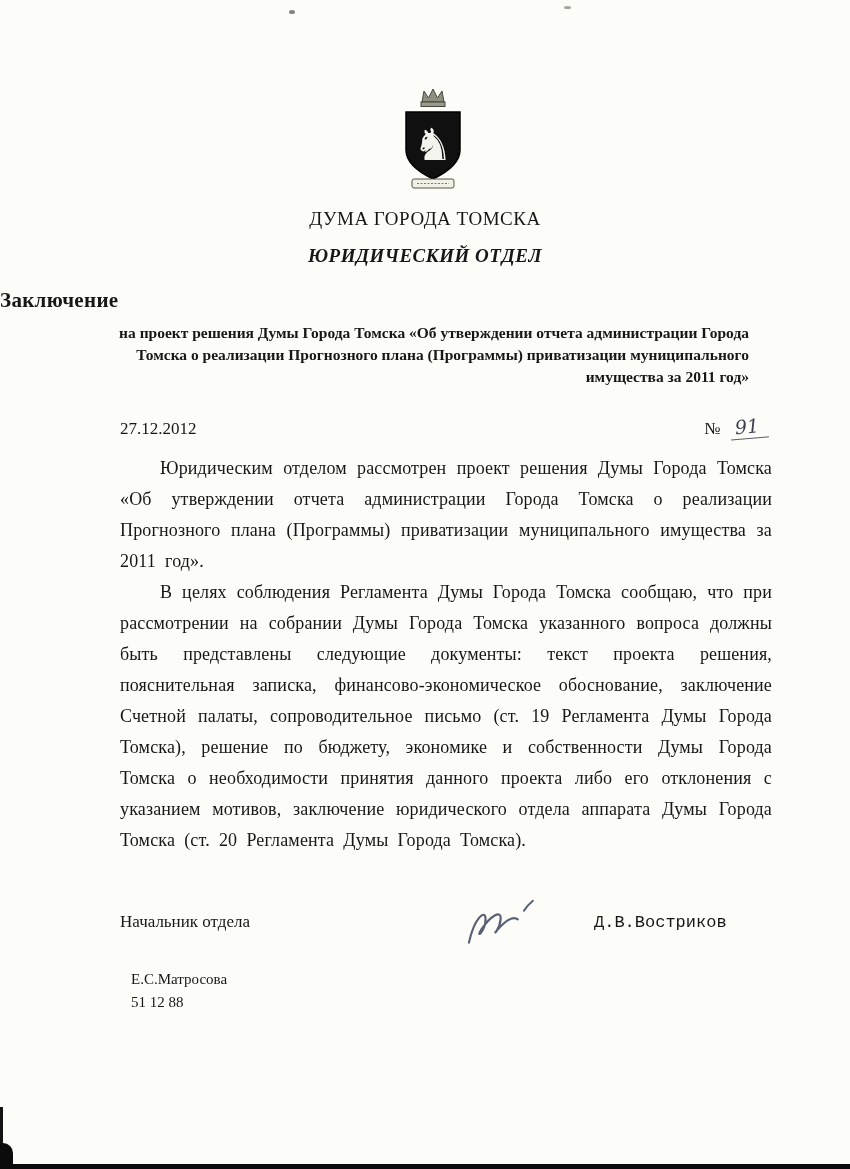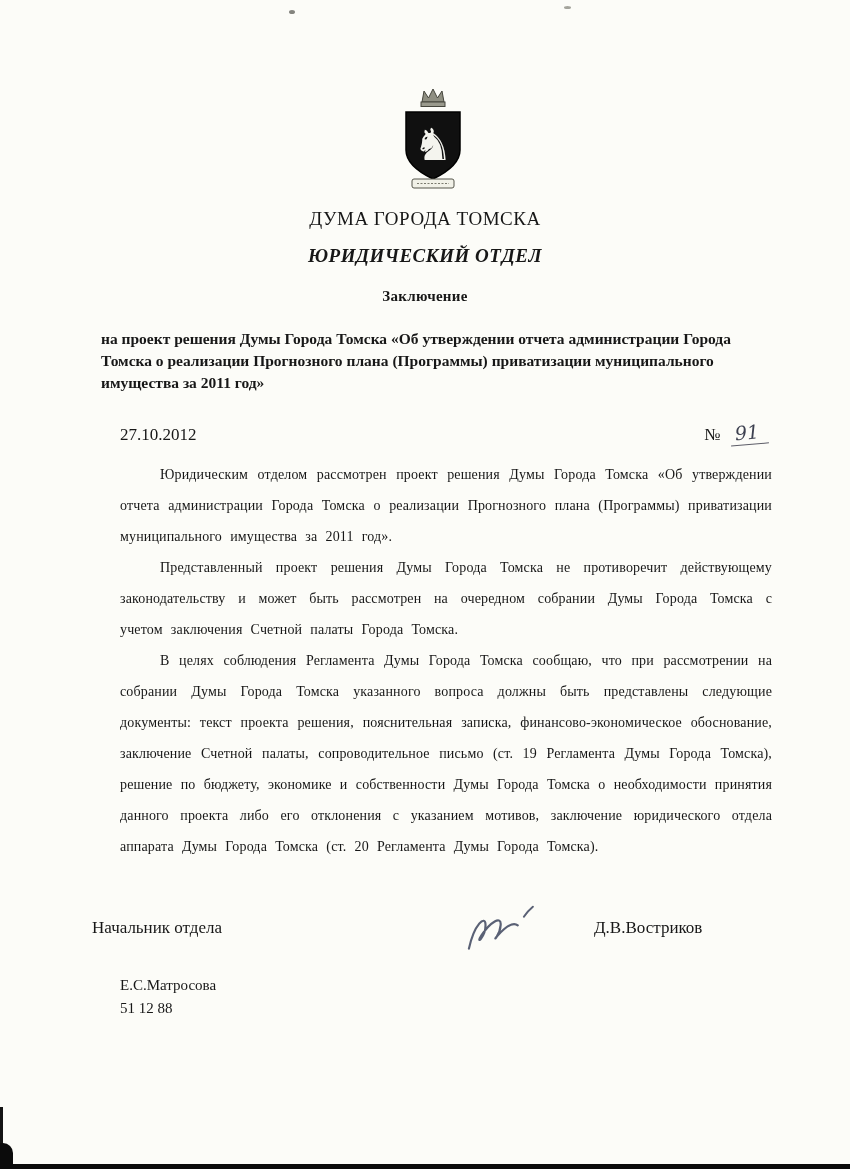--- a/index.html
+++ b/index.html
@@ -14,53 +14,53 @@
     overflow: hidden;
   }
 
   
   .emblem { width: 76px; margin: 86px auto 0; position: relative; left: 8px; }
   .emblem svg { display: block; }
 
   
   .org   { text-align: center; font-weight: normal; font-size: 19px; letter-spacing: .5px; margin-top: 16px; }
   .dept  { text-align: center; font-weight: bold; font-size: 19px; letter-spacing: .5px; margin-top: 15px; font-style: italic; }
-  .doctype { text-align: center; font-weight: bold; font-size: 15px; letter-spacing: .3px; margin-top: 21px; }
+  .doctype { text-align: left; font-weight: bold; font-size: 21px; letter-spacing: .3px; margin-top: 21px; }
   .subject {
-    width: 648px; margin: 23px auto 0;
-    text-align: left; font-weight: bold;
+    width: 648px; margin: 9px auto 0;
+    text-align: right; font-weight: bold;
     font-size: 15.5px; line-height: 22px;
   }
 
   
   .meta-row {
     display: flex; justify-content: space-between; align-items: flex-end;
     padding: 0 78px 0 120px; margin-top: 27px; font-size: 17px;
   }
   .num { display: inline-flex; align-items: flex-end; gap: 9px; margin-right: 4px; }
   .hand {
     display: inline-block;
     font-family: "DejaVu Serif", serif;
     font-style: italic; font-size: 19px; color: #3d4050;
     border-bottom: 1.5px solid #5d5d68;
     padding: 0 9px 1px 5px;
     transform: rotate(-5deg);
   }
 
   
-  .body-text { padding: 0 78px 0 120px; margin-top: 14px; font-size: 14px; line-height: 31px; text-align: justify; }
+  .body-text { padding: 0 78px 0 120px; margin-top: 14px; font-size: 18px; line-height: 31px; text-align: justify; }
   .body-text p { margin: 0; text-indent: 40px; word-spacing: 4.5px; letter-spacing: .15px; }
 
   
-  .sig-row { display: flex; align-items: center; padding: 0 78px 0 92px; margin-top: 42px; font-size: 17px; }
+  .sig-row { display: flex; align-items: center; padding: 0 78px 0 120px; margin-top: 42px; font-size: 17px; }
   .sig-pos { flex: 1; }
   .signature-svg { width: 112px; height: 48px; transform: rotate(-6deg); margin-right: 26px; flex: none; }
-  .sig-name { width: 178px; flex: none; }
+  .sig-name { width: 178px; flex: none; font-family: Liberation Mono, monospace; }
 
-  .executor { padding: 0 78px 0 120px; margin-top: 22px; font-size: 15px; line-height: 23px; }
+  .executor { padding: 0 78px 0 120px; margin-top: 22px; font-size: 15px; line-height: 23px; margin-left: 11px; }
 
   
   .speck { position: absolute; border-radius: 50%; }
   .speck-1 { left: 289px; top: 10px; width: 6px; height: 4px; background: #6f6f68; opacity: .85; }
   .speck-2 { left: 564px; top: 6px;  width: 7px; height: 3px; background: #8d8d85; opacity: .8; }
   .edge-bottom { position: absolute; left: 0; right: 0; bottom: 0; height: 5px; background: #0b0b0b; }
   .corner-bl   { position: absolute; left: 0; bottom: 0; width: 13px; height: 26px; background: #0b0b0b; border-top-right-radius: 10px; }
   .edge-left-b { position: absolute; left: 0; bottom: 0; width: 3px; height: 62px; background: #141414; }
 </style>
 </head>
@@ -84,30 +84,29 @@
       </g>
     </svg>
   </div>
 
   <div class="org">ДУМА ГОРОДА ТОМСКА</div>
   <div class="dept">ЮРИДИЧЕСКИЙ ОТДЕЛ</div>
   <div class="doctype">Заключение</div>
   <div class="subject">на проект решения Думы Города Томска «Об утверждении отчета администрации Города Томска о реализации Прогнозного плана (Программы) приватизации муниципального имущества за 2011 год»</div>
 
   <div class="meta-row">
-    <span>27.10.2012</span>
+    <span>27.12.2012</span>
     <span class="num">
       <span>№</span>
       <span class="hand">91</span>
     </span>
   </div>
 
   <div class="body-text">
     <p>Юридическим отделом рассмотрен проект решения Думы Города Томска «Об утверждении отчета администрации Города Томска о реализации Прогнозного плана (Программы) приватизации муниципального имущества за 2011 год».</p>
-    <p>Представленный проект решения Думы Города Томска не противоречит действующему законодательству и может быть рассмотрен на очередном собрании Думы Города Томска с учетом заключения Счетной палаты Города Томска.</p>
     <p>В целях соблюдения Регламента Думы Города Томска сообщаю, что при рассмотрении на собрании Думы Города Томска указанного вопроса должны быть представлены следующие документы: текст проекта решения, пояснительная записка, финансово-экономическое обоснование, заключение Счетной палаты, сопроводительное письмо (ст. 19 Регламента Думы Города Томска), решение по бюджету, экономике и собственности Думы Города Томска о необходимости принятия данного проекта либо его отклонения с указанием мотивов, заключение юридического отдела аппарата Думы Города Томска (ст. 20 Регламента Думы Города Томска).</p>
   </div>
 
   <div class="sig-row">
     <span class="sig-pos">Начальник отдела</span>
     <svg class="signature-svg" viewBox="0 0 110 48" xmlns="http://www.w3.org/2000/svg">
       <path d="M10 40 C 18 16, 30 8, 29 18 C 28 30, 16 38, 24 28 C 34 16, 46 10, 44 20 C 42 31, 33 36, 40 30 C 50 21, 57 18, 61 22" stroke="#5a6175" stroke-width="2.2" fill="none" stroke-linecap="round"></path>
       <path d="M68 14 C 72 9, 75 7, 78 5" stroke="#5a6175" stroke-width="2" fill="none" stroke-linecap="round"></path>
     </svg>
     <span class="sig-name">Д.В.Востриков</span>

